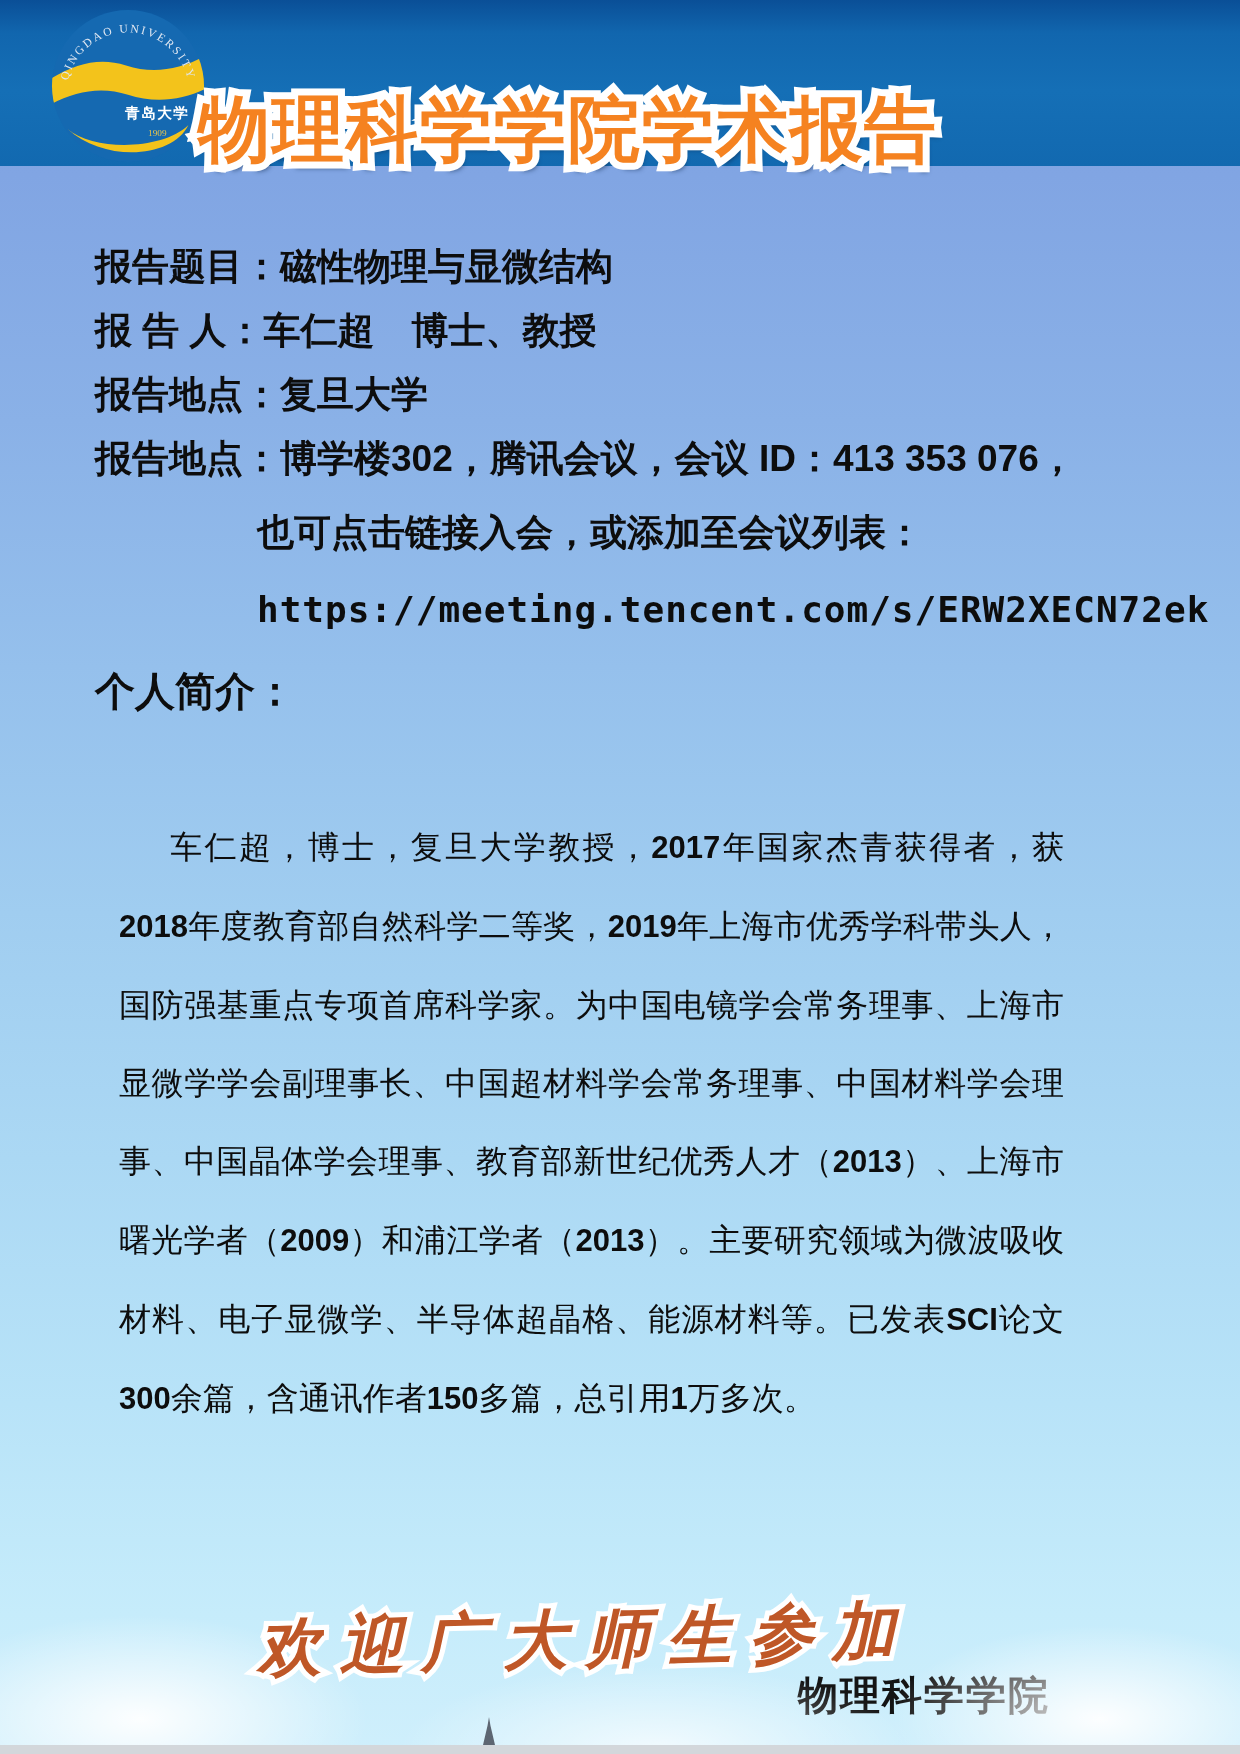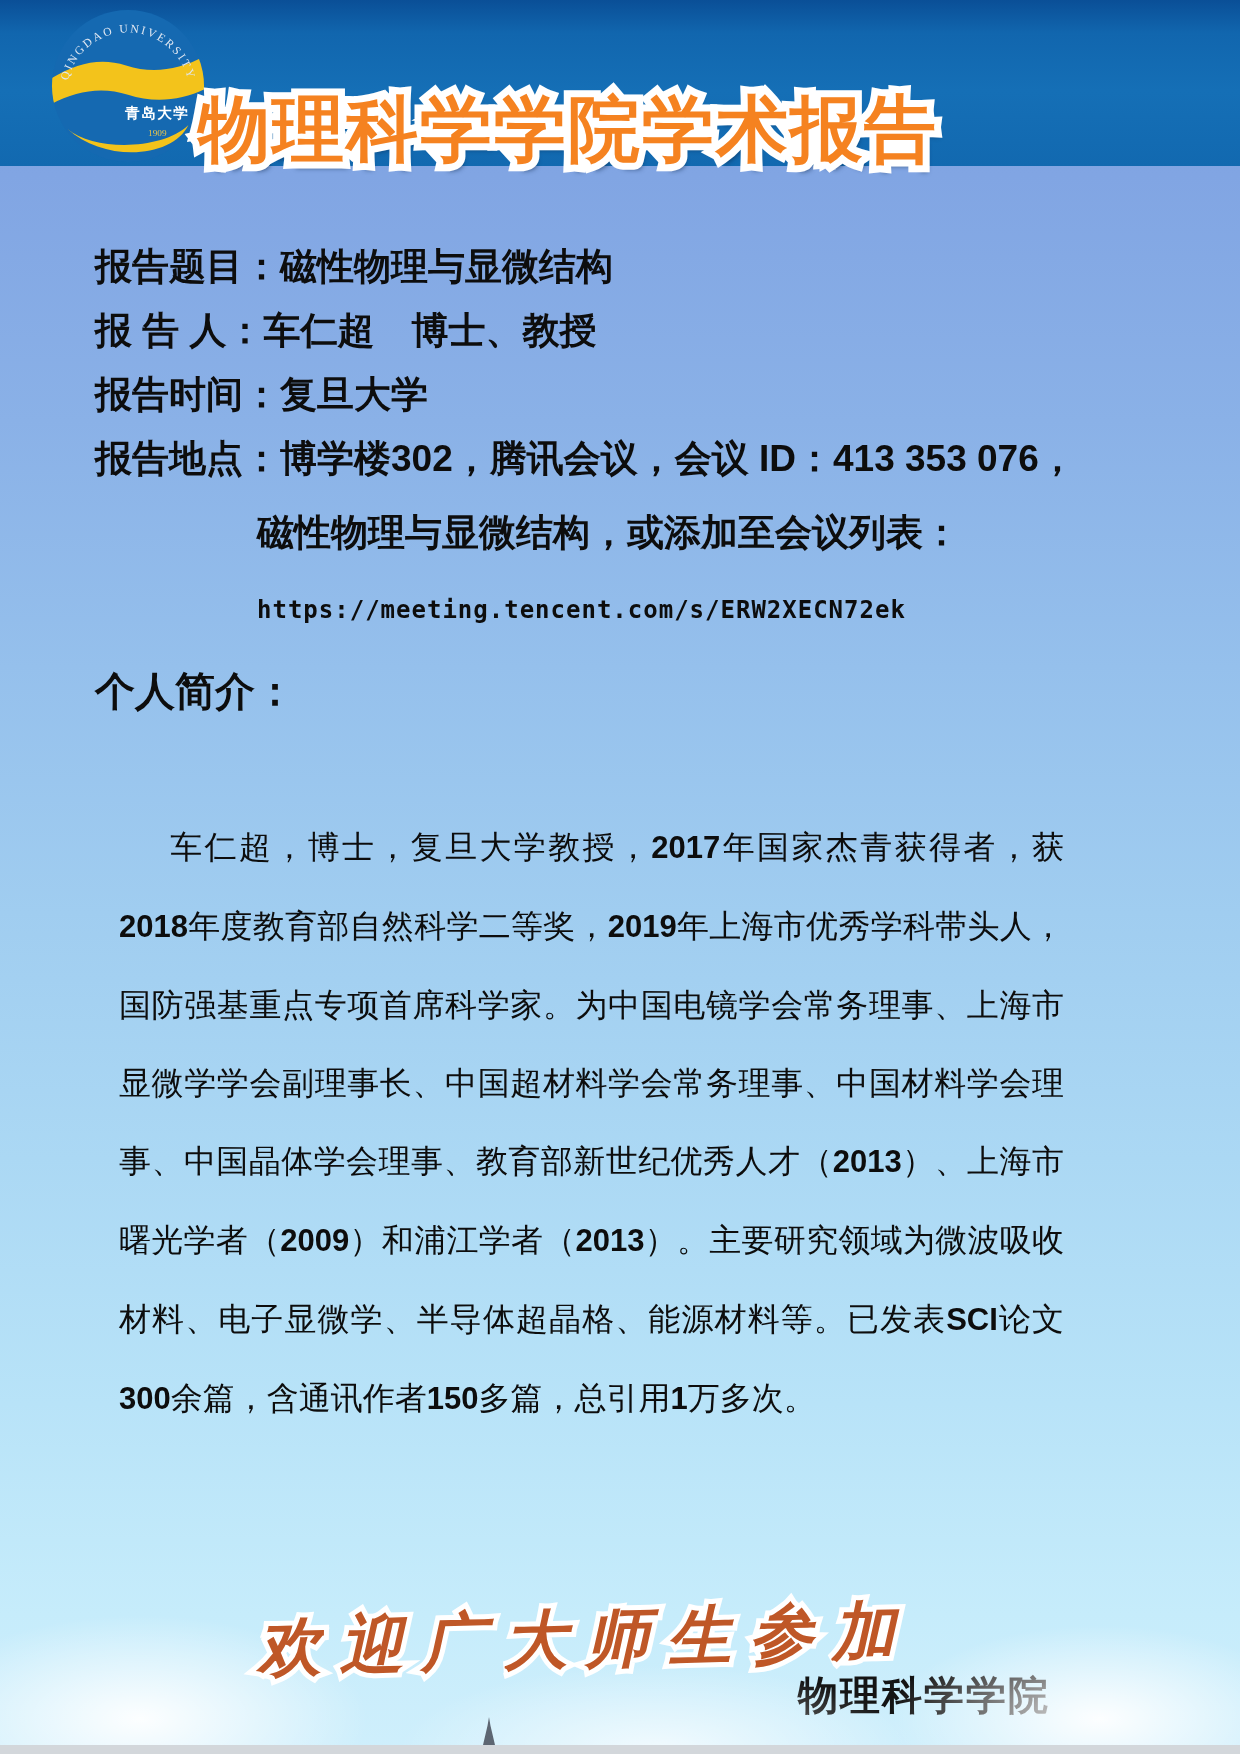--- a/index.html
+++ b/index.html
@@ -37,21 +37,21 @@
   
   .info{position:absolute;left:95px;top:235px;width:1085px;}
   .info-row{
     font-size:37px;font-weight:700;line-height:64px;color:#0d0d0d;
     white-space:pre;
   }
   .info-row.indent{margin-left:162px;}
   .info-row.gap{margin-top:10px;}
   .info-row.url{
     font-family:"DejaVu Sans Mono","Liberation Mono",monospace;
-    font-size:24px;letter-spacing:1px;margin-top:12px;line-height:66px;
+    font-size:36px;letter-spacing:1px;margin-top:12px;line-height:66px;
   }
   .info-row.intro{margin-top:16px;font-size:40px;}
 
   
   .bio{
     position:absolute;left:95px;top:808px;width:945px;
     font-family:"Liberation Serif",serif;
     font-size:32px;line-height:78px;color:#0d0d0d;
     text-align:justify;text-indent:1.6em;margin-left:24px;
   }
@@ -107,23 +107,23 @@
       <text x="110" y="113" text-anchor="middle" font-size="15" font-weight="bold" letter-spacing="1.5" fill="#ffffff" font-family="Liberation Serif,serif">青岛大学</text>
       <text x="110" y="131" text-anchor="middle" font-size="9.5" fill="#e9c64a" font-family="Liberation Serif,serif">1909</text>
     </svg>
 
     <h1 class="banner-title outlined" data-text="物理科学学院学术报告">物理科学学院学术报告</h1>
   </div>
 
   <div class="info">
     <div class="info-row">报告题目：磁性物理与显微结构</div>
     <div class="info-row">报 告 人：车仁超　博士、教授</div>
-    <div class="info-row">报告时间：复旦大学</div>
+    <div class="info-row">报告地点：复旦大学</div>
     <div class="info-row">报告地点：博学楼302，腾讯会议，会议 ID：413 353 076，</div>
-    <div class="info-row indent gap">磁性物理与显微结构，或添加至会议列表：</div>
+    <div class="info-row indent gap">也可点击链接入会，或添加至会议列表：</div>
     <div class="info-row indent url">https://meeting.tencent.com/s/ERW2XECN72ek</div>
     <div class="info-row intro">个人简介：</div>
   </div>
 
   <div class="bio">车仁超，博士，复旦大学教授，<b>2017</b>年国家杰青获得者，获<b>2018</b>年度教育部自然科学二等奖，<b>2019</b>年上海市优秀学科带头人，国防强基重点专项首席科学家。为中国电镜学会常务理事、上海市显微学学会副理事长、中国超材料学会常务理事、中国材料学会理事、中国晶体学会理事、教育部新世纪优秀人才（<b>2013</b>）、上海市曙光学者（<b>2009</b>）和浦江学者（<b>2013</b>）。主要研究领域为微波吸收材料、电子显微学、半导体超晶格、能源材料等。已发表<b>SCI</b>论文<b>300</b>余篇，含通讯作者<b>150</b>多篇，总引用<b>1</b>万多次。</div>
 
   <div class="welcome-wrap">
     <span class="welcome outlined" data-text="欢迎广大师生参加">欢迎广大师生参加</span>
   </div>
   <div class="dept">物理科学学院</div>

